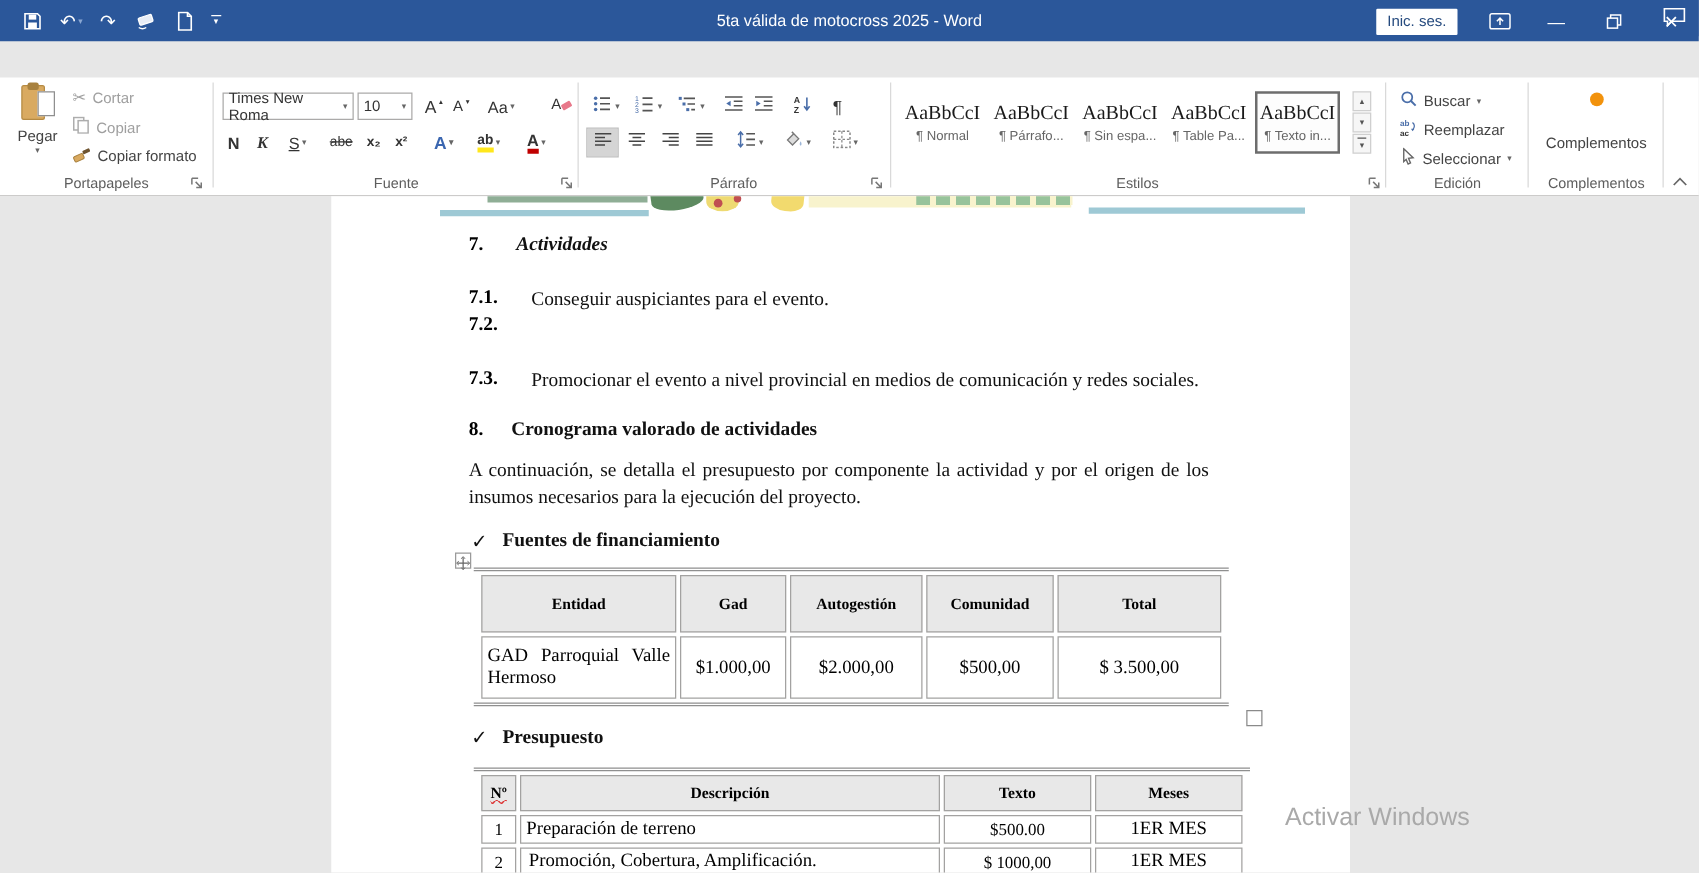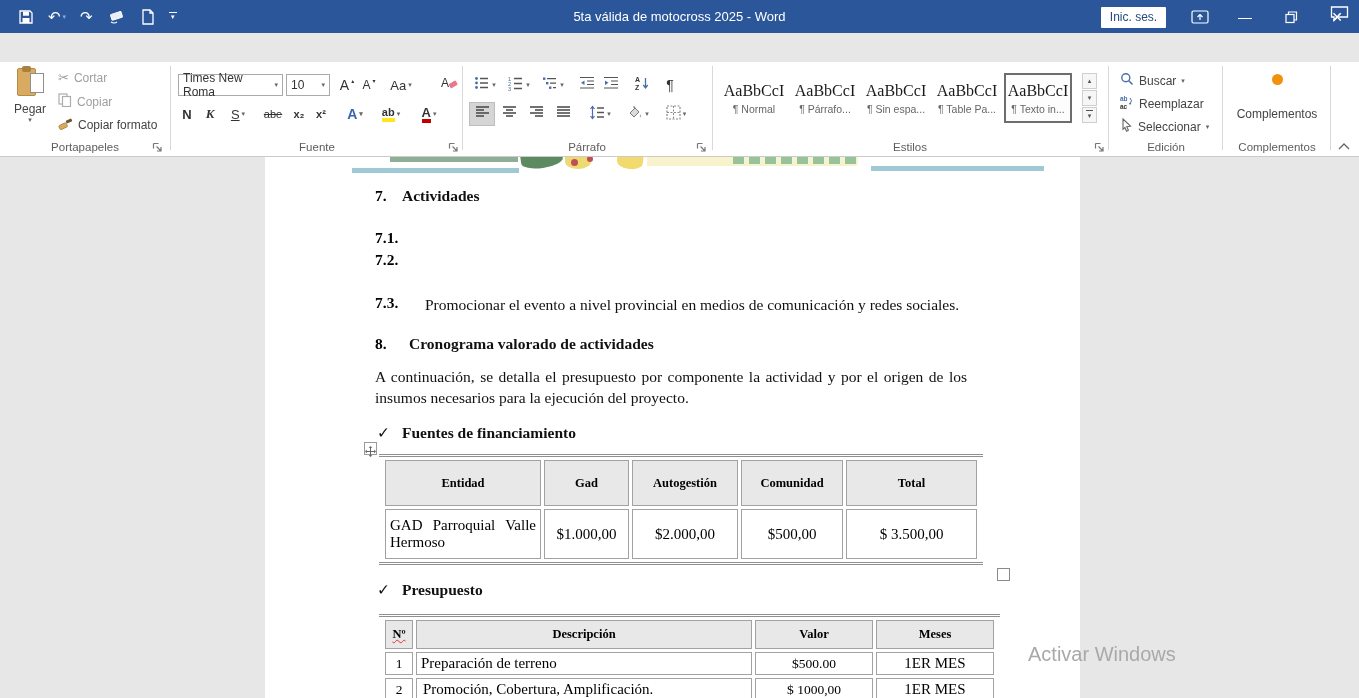--- a/index.html
+++ b/index.html
@@ -476,23 +476,24 @@
     <div class="lh" style="left:256px; top:-4px; width:42px; height:15px; background:#5d8a60; border-radius:0 0 60% 60%; transform:rotate(-8deg);"></div>
     <div class="lh" style="left:300px; top:-3px; width:26px; height:15px; background:#eeda72; border-radius:0 0 50% 50%;"></div>
     <div class="lh" style="left:306px; top:2px; width:7px; height:7px; background:#c04f52; border-radius:50%;"></div>
     <div class="lh" style="left:322px; top:-1px; width:6px; height:6px; background:#c04f52; border-radius:50%;"></div>
     <div class="lh" style="left:352px; top:-4px; width:26px; height:16px; background:#f2da6e; border-radius:0 0 45% 45%; transform:rotate(6deg);"></div>
     <div class="lh" style="left:382px; top:-2px; width:210px; height:11px; background:#f8f3cd;"></div>
     <div class="lh" style="left:468px; top:-2px; width:125px; height:9px; background:repeating-linear-gradient(90deg,#97c39b 0 11px,#f8f3cd 11px 16px);"></div>
     <div class="lh" style="left:606px; top:9px; width:173px; height:5px; background:#9ec9d5;"></div>
 
     <span class="docnum serif" style="left:110px; top:30px;">7.</span>
-    <span class="dochead serif" style="left:137px; top:30px;">Actividades</span>
+    <span class="dochead serif" style="left:148px; top:30px;font-style:italic;">Actividades</span>
 
     <span class="docnum serif" style="left:110px; top:72px;">7.1.</span>
+    <span class="doctext serif" style="left:160px; top:72px; width:545px;">Conseguir auspiciantes para el evento.</span>
 
     <span class="docnum serif" style="left:110px; top:94px;">7.2.</span>
 
     <span class="docnum serif" style="left:110px; top:137px;">7.3.</span>
     <span class="doctext serif" style="left:160px; top:137px; width:545px;">Promocionar el evento a nivel provincial en medios de comunicación y redes sociales.</span>
 
     <span class="docnum serif" style="left:110px; top:178px;">8.</span>
     <span class="dochead serif" style="left:144px; top:178px;">Cronograma valorado de actividades</span>
 
     <span class="doctext serif" style="left:110px; top:209px; width:592px;">A continuación, se detalla el presupuesto por componente la actividad y por el origen de los insumos necesarios para la ejecución del proyecto.</span>
@@ -532,21 +533,21 @@
 
     <span class="dochead serif" style="left:112px; top:424px; font-weight:normal;">✓</span>
     <span class="dochead serif" style="left:137px; top:424px;">Presupuesto</span>
 
     <div class="tblwrap" style="left:114px; top:457px;">
       <table class="doc">
         <tbody>
             <tr>
           <td class="hdr sqwavy" style="width:28px; height:29px;">Nº</td>
           <td class="hdr" style="width:336px;">Descripción</td>
-          <td class="hdr" style="width:118px;">Valor</td>
+          <td class="hdr" style="width:118px;">Texto</td>
           <td class="hdr" style="width:118px;">Meses</td>
         </tr>
         <tr>
           <td class="val" style="height:23px; font-size:13.5px;">1</td>
           <td class="val" style="text-align:left; padding-left:4px;">Preparación de terreno</td>
           <td class="val" style="font-size:13.5px;">$500.00</td>
           <td class="val">1ER MES</td>
         </tr>
         <tr>
           <td class="val" style="height:23px; font-size:13.5px;">2</td>

